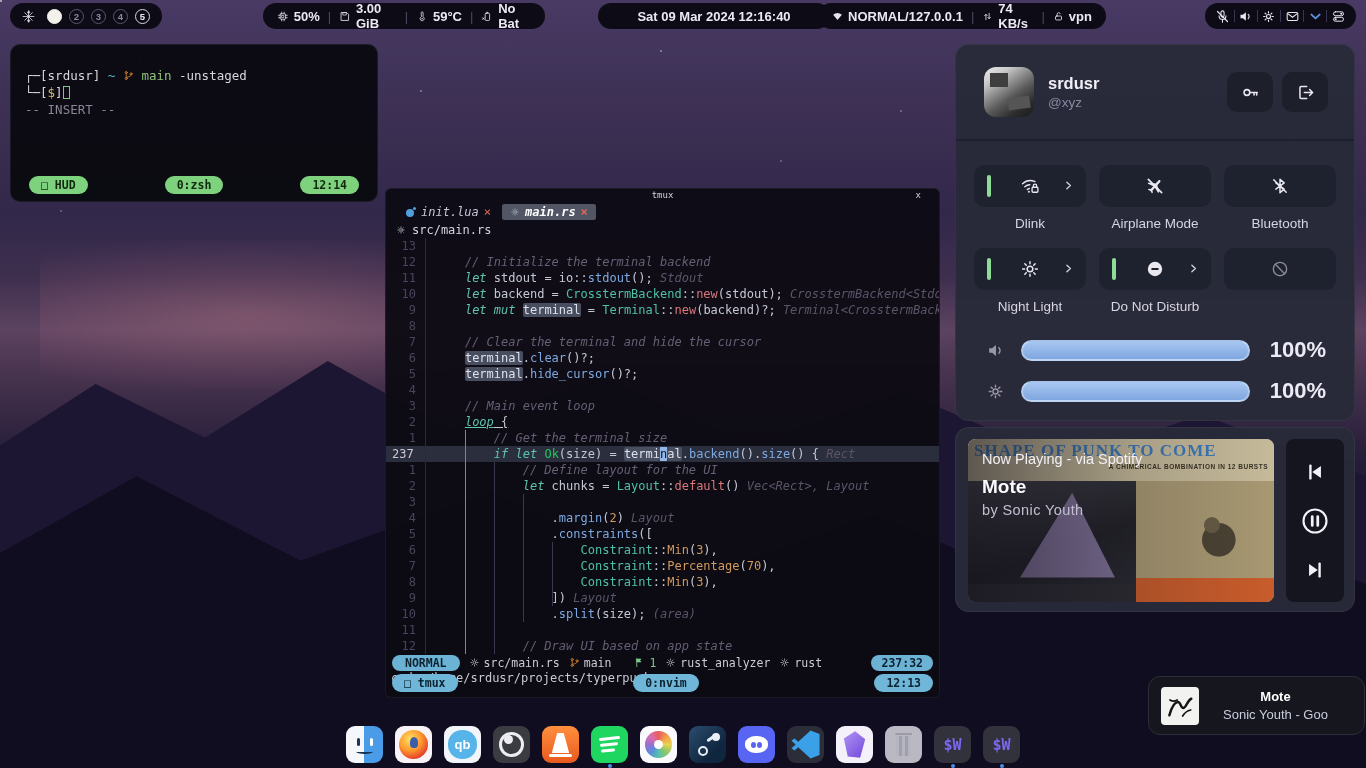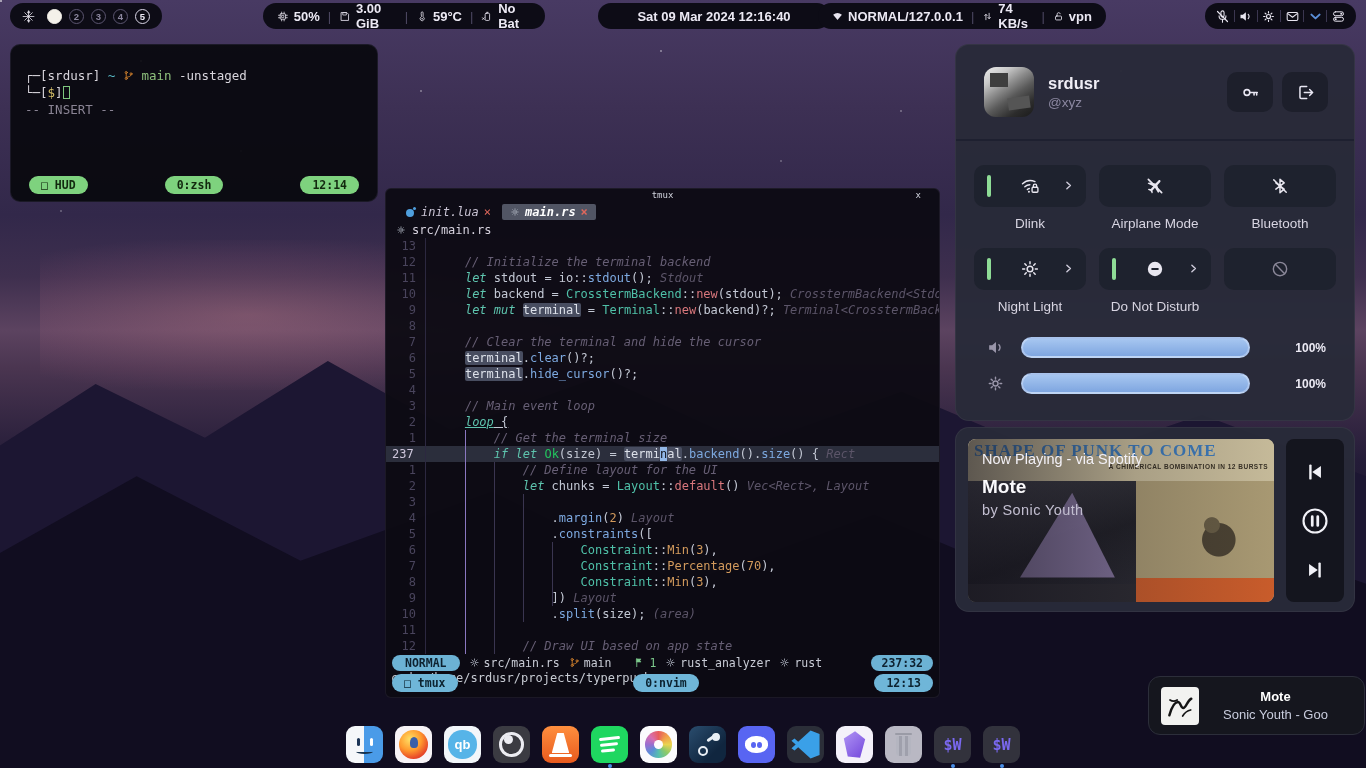--- a/index.html
+++ b/index.html
@@ -126,21 +126,21 @@
   .tg-bar { position:absolute; left:13px; top:10px; width:4px; height:22px; border-radius:2px; background:#8edc96; }
   .tg-icon { width:20px; height:20px; color:#e9e7f0; }
   .tg-icon.muted { color:#8a8798; }
   .tg-chev { position:absolute; right:11px; top:14px; width:13px; height:13px; color:#cfccdb; }
   .tg-label { font-size:13.5px; color:#d8d5e2; margin-top:9px; height:16px; }
   .sliders { padding:6px 28px 0 30px; }
   .slider-row { display:flex; align-items:center; margin-bottom:15px; }
   .sl-ic { width:19px; height:19px; color:#9a96aa; flex:0 0 19px; }
   .track { flex:1; height:21px; border-radius:11px; margin:0 18px 0 16px;
     background:linear-gradient(180deg,#a6c6f0,#7fa6e0); border:2px solid rgba(240,244,255,0.35); }
-  .sl-val { width:58px; text-align:right; font-size:12px; font-weight:600; color:#eceaf4; }
+  .sl-val { width:58px; text-align:right; font-size:22px; font-weight:600; color:#eceaf4; }
 
   
   #media { position:absolute; left:955px; top:427px; width:400px; height:185px;
     background:rgba(40,42,57,0.97); border:1px solid rgba(255,255,255,0.05); border-radius:14px; }
   .album { position:absolute; left:12px; top:11px; width:306px; height:163px; border-radius:8px; overflow:hidden; background:#c9bd9a; }
   .al-band { position:absolute; left:0; top:0; right:0; height:42px; background:#cfc3a0; }
   .al-title { position:absolute; left:6px; top:2px; right:4px; font-family:"Liberation Serif",serif;
     font-weight:700; font-size:17px; letter-spacing:1px; color:#3f7fc1; white-space:nowrap; overflow:hidden; }
   .al-sub { position:absolute; right:6px; top:24px; font-size:6.5px; font-weight:700; color:#3a3326; letter-spacing:.5px; }
   .al-left { position:absolute; left:0; top:42px; width:56%; height:75%; background:linear-gradient(160deg,#46464e,#222228 55%,#2e2e36); }

